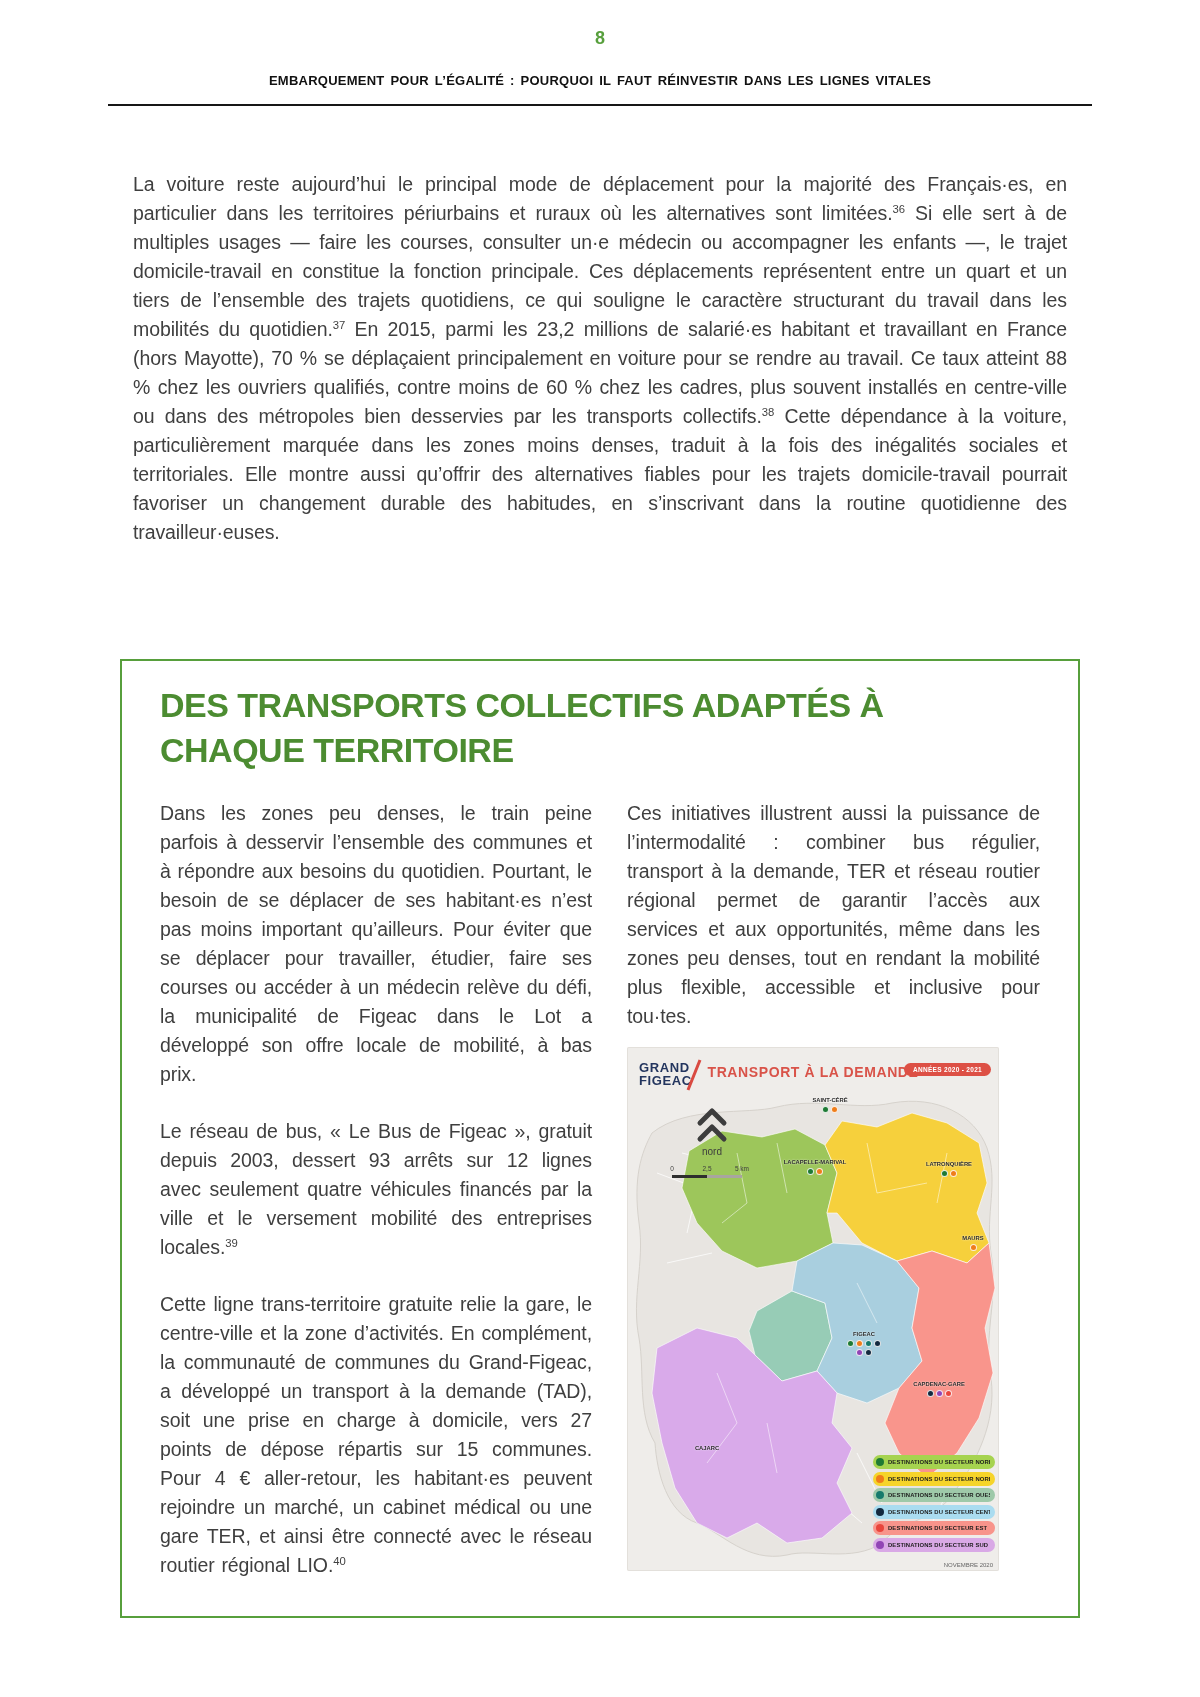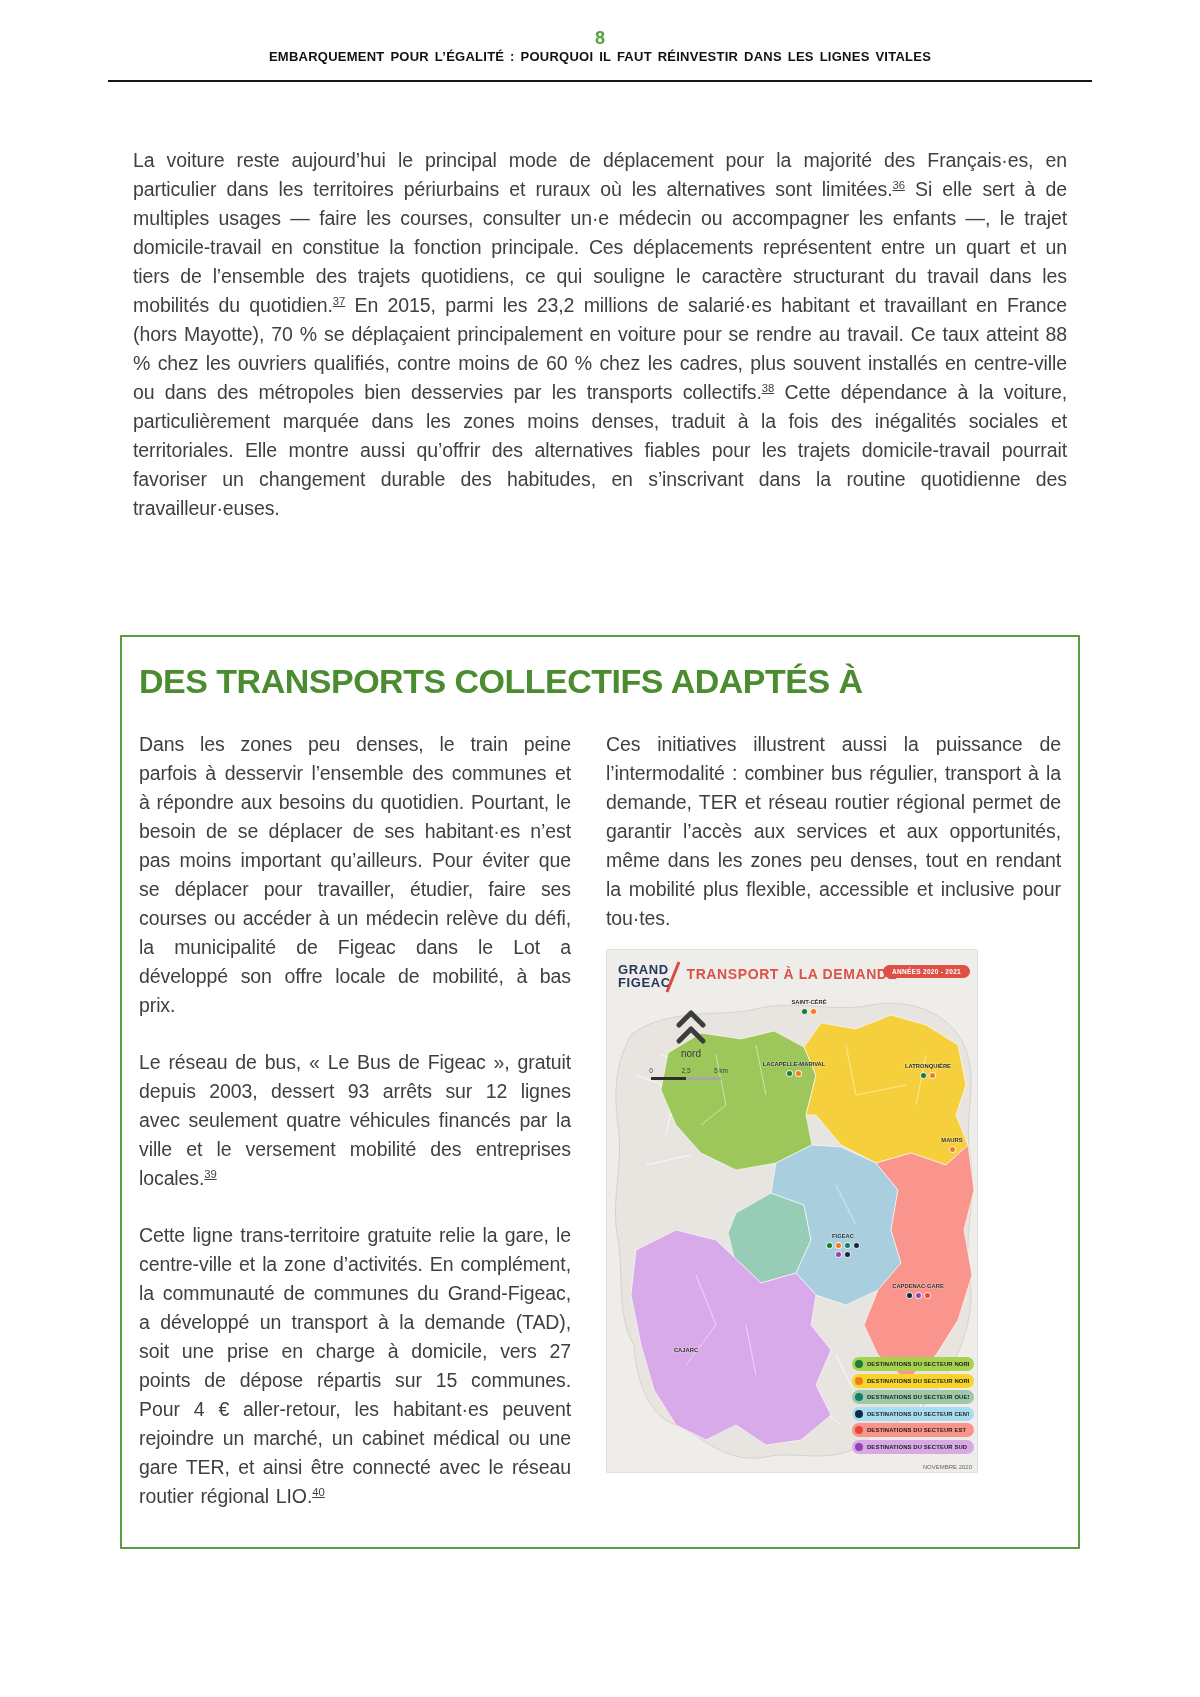--- a/index.html
+++ b/index.html
@@ -10,33 +10,33 @@
   }
   *{margin:0;padding:0;box-sizing:border-box;}
   body{background:#fff;}
   .page{
     width:1200px;height:1697px;margin:0 auto;background:#ffffff;
     font-family:"Liberation Sans", sans-serif;color:var(--body-text);
     padding-top:28px;overflow:hidden;position:relative;
   }
   .page-number{text-align:center;color:var(--accent-green);font-weight:bold;font-size:18px;}
   .doc-header{
-    text-align:center;color:#111;
+    margin-top:24px;text-align:center;color:#111;
     font-size:13px;font-weight:bold;letter-spacing:.25px;word-spacing:2px;
   }
   .rule{border:none;border-top:2px solid #161616;margin:16px 108px 0;}
   .intro{
     margin:64px 133px 0;
     font-size:19.5px;line-height:29px;text-align:justify;
     letter-spacing:-0.1px;word-spacing:1.5px;
   }
-  sup{font-size:0.58em;vertical-align:super;line-height:0;text-decoration:underline;}
+  sup{font-size:0.58em;vertical-align:super;line-height:0;}
   .green-box{
     margin:112px 120px 0;border:2px solid var(--accent-green);
-    padding:16px 17px 36px;background:#fff;
+    padding:16px 38px 36px;background:#fff;
   }
   .box-title{
     color:var(--heading-green);font-weight:bold;font-size:34px;line-height:45px;
     letter-spacing:-0.5px;margin-top:6px;
   }
   .cols{display:flex;gap:35px;margin-top:26px;}
   .col-left{width:432px;flex:0 0 432px;}
   .col-right{flex:1;}
   .para{
     font-size:19.5px;line-height:29px;text-align:justify;
@@ -95,20 +95,21 @@
 
   <div class="doc-header">EMBARQUEMENT POUR L’ÉGALITÉ :  POURQUOI IL FAUT RÉINVESTIR DANS LES LIGNES VITALES</div>
 
   <hr class="rule">
 
   <p class="intro">La voiture reste aujourd’hui le principal mode de déplacement pour la majorité des Français·es, en particulier dans les territoires périurbains et ruraux où les alternatives sont limitées.<sup>36</sup> Si elle sert à de multiples usages — faire les courses, consulter un·e médecin ou accompagner les enfants —, le trajet domicile-travail en constitue la fonction principale. Ces déplacements représentent entre un quart et un tiers de l’ensemble des trajets quotidiens, ce qui souligne le caractère structurant du travail dans les mobilités du quotidien.<sup>37</sup> En 2015, parmi les 23,2 millions de salarié·es habitant et travaillant en France (hors Mayotte), 70 % se déplaçaient principalement en voiture pour se rendre au travail. Ce taux atteint 88 % chez les ouvriers qualifiés, contre moins de 60 % chez les cadres, plus souvent installés en centre-ville ou dans des métropoles bien desservies par les transports collectifs.<sup>38</sup> Cette dépendance à la voiture, particulièrement marquée dans les zones moins denses, traduit à la fois des inégalités sociales et territoriales. Elle montre aussi qu’offrir des alternatives fiables pour les trajets domicile-travail pourrait favoriser un changement durable des habitudes, en s’inscrivant dans la routine quotidienne des travailleur·euses.</p>
 
   <section class="green-box">
     <h1 class="box-title">
       <span>DES TRANSPORTS COLLECTIFS ADAPTÉS À</span><br>
+      <span>CHAQUE TERRITOIRE</span>
     </h1>
 
     <div class="cols">
 
       <div class="col-left">
           <p class="para">Dans les zones peu denses, le train peine parfois à desservir l’ensemble des communes et à répondre aux besoins du quotidien. Pourtant, le besoin de se déplacer de ses habitant·es n’est pas moins important qu’ailleurs. Pour éviter que se déplacer pour travailler, étudier, faire ses courses ou accéder à un médecin relève du défi, la municipalité de Figeac dans le Lot a développé son offre locale de mobilité, à bas prix.</p>
           <p class="para">Le réseau de bus, « Le Bus de Figeac », gratuit depuis 2003, dessert 93 arrêts sur 12 lignes avec seulement quatre véhicules financés par la ville et le versement mobilité des entreprises locales.<sup>39</sup></p>
           <p class="para">Cette ligne trans-territoire gratuite relie la gare, le centre-ville et la zone d’activités. En complément, la communauté de communes du Grand-Figeac, a développé un transport à la demande (TAD), soit une prise en charge à domicile, vers 27 points de dépose répartis sur 15 communes. Pour 4 € aller-retour, les habitant·es peuvent rejoindre un marché, un cabinet médical ou une gare TER, et ainsi être connecté avec le réseau routier régional LIO.<sup>40</sup></p>
         </div>
 

